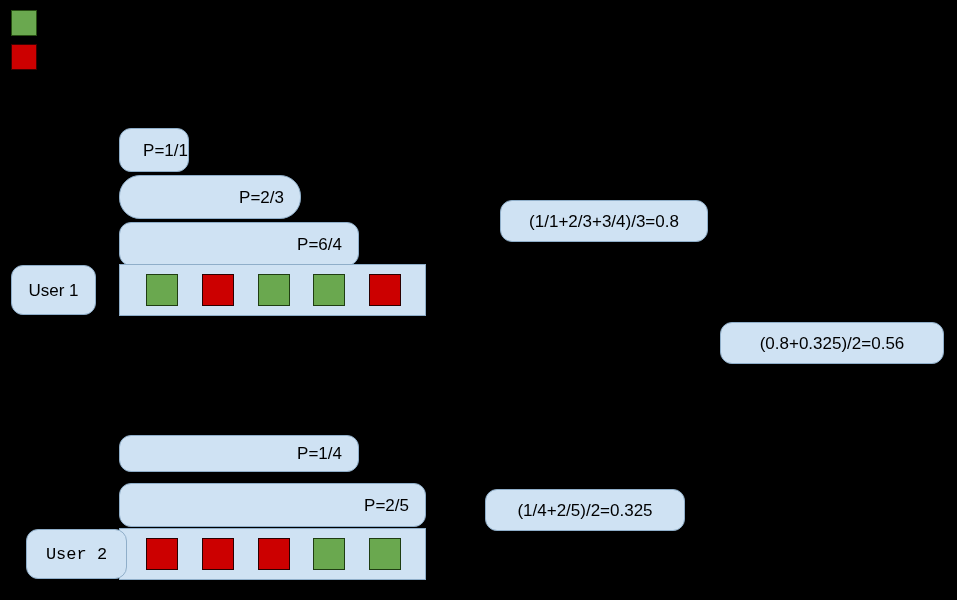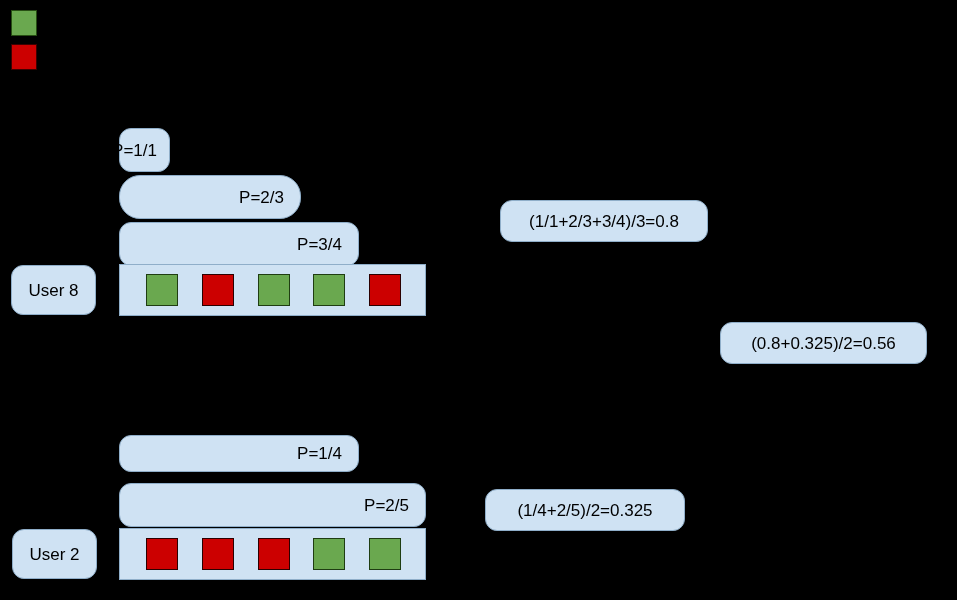--- a/index.html
+++ b/index.html
@@ -63,53 +63,53 @@
 
 <div id="canvas">
 
   <div>
     <div class="legend-swatch sw-green" style="left:11px; top:10px;"></div>
     <div class="legend-swatch sw-red" style="left:11px; top:44px;"></div>
   </div>
 
   <div>
 
-    <div class="bluebox rounded label-right" style="left:119px; top:128px; width:51px; height:44px; padding-right:12px;">P=1/1</div>
+    <div class="bluebox rounded label-right" style="left:119px; top:128px; width:70px; height:44px; padding-right:0;">P=1/1</div>
 
     <div class="bluebox rounded label-right" style="left:119px; top:175px; width:182px; height:44px;border-radius:21px;">P=2/3</div>
 
-    <div class="bluebox rounded label-right" style="left:119px; top:222px; width:240px; height:44px;">P=3/4</div>
+    <div class="bluebox rounded label-right" style="left:119px; top:222px; width:240px; height:44px;">P=6/4</div>
 
     <div class="bluebox sharp" style="left:119px; top:264px; width:307px; height:52px;">
       <div class="item-square item-green" style="left:26px; top:9px;"></div>
       <div class="item-square item-red" style="left:82px; top:9px;"></div>
       <div class="item-square item-green" style="left:138px; top:9px;"></div>
       <div class="item-square item-green" style="left:193px; top:9px;"></div>
       <div class="item-square item-red" style="left:249px; top:9px;"></div>
     </div>
 
-    <div class="bluebox rounded label-center" style="left:11px; top:265px; width:85px; height:50px;">User 8</div>
+    <div class="bluebox rounded label-center" style="left:11px; top:265px; width:85px; height:50px;">User 1</div>
 
     <div class="bluebox rounded label-center" style="left:500px; top:200px; width:208px; height:42px;">(1/1+2/3+3/4)/3=0.8</div>
   </div>
 
   <div>
 
     <div class="bluebox rounded label-right" style="left:119px; top:435px; width:240px; height:37px;">P=1/4</div>
 
     <div class="bluebox rounded label-right" style="left:119px; top:483px; width:307px; height:44px;text-align:right;">P=2/5</div>
 
     <div class="bluebox sharp" style="left:119px; top:528px; width:307px; height:52px;">
       <div class="item-square item-red" style="left:26px; top:9px;"></div>
       <div class="item-square item-red" style="left:82px; top:9px;"></div>
       <div class="item-square item-red" style="left:138px; top:9px;"></div>
       <div class="item-square item-green" style="left:193px; top:9px;"></div>
       <div class="item-square item-green" style="left:249px; top:9px;"></div>
     </div>
 
-    <div class="bluebox rounded label-center" style="left:12px; top:529px; width:85px; height:50px;">User 2</div>
+    <div class="bluebox rounded label-center" style="left:26px; top:529px; width:101px; height:50px;font-family:Liberation Mono, monospace;">User 2</div>
 
     <div class="bluebox rounded label-center" style="left:485px; top:489px; width:200px; height:42px;text-align:right;">(1/4+2/5)/2=0.325</div>
   </div>
 
-  <div class="bluebox rounded label-center" style="left:720px; top:322px; width:207px; height:42px;">(0.8+0.325)/2=0.56</div>
+  <div class="bluebox rounded label-center" style="left:720px; top:322px; width:224px; height:42px;">(0.8+0.325)/2=0.56</div>
 
 </div>
 
 </body></html>

